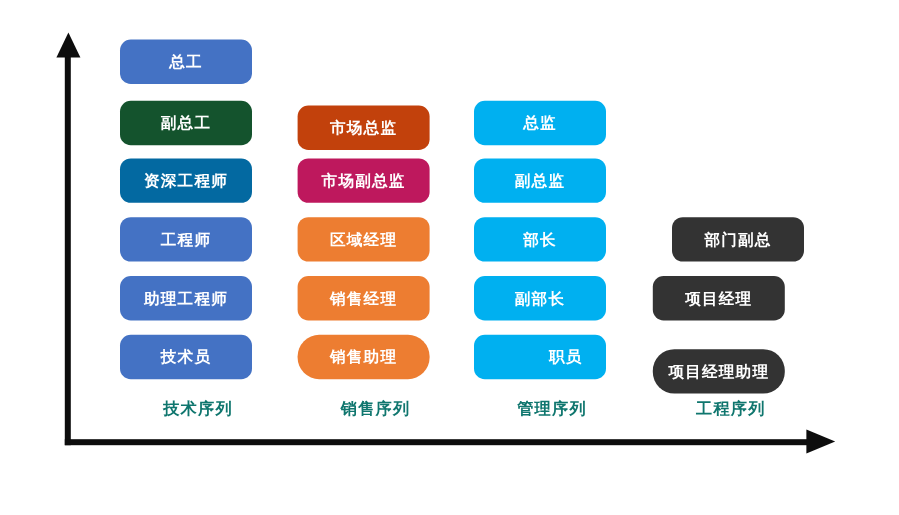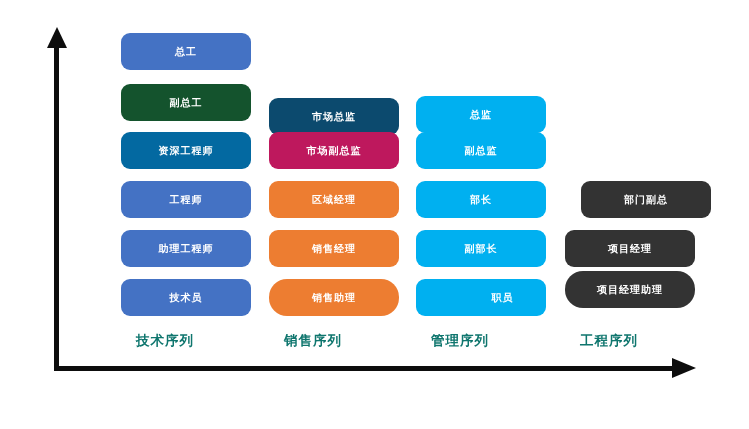--- a/index.html
+++ b/index.html
@@ -48,32 +48,31 @@
     top: 358px;
     width: 0;
     height: 0;
     border-top: 10px solid transparent;
     border-bottom: 10px solid transparent;
     border-left: 24px solid #0d0d0d;
   }
   
   .box {
     position: absolute;
-    width: 130px;
+    width: 110px;
     height: 37px;
     border-radius: 9px;
     color: #ffffff;
-    font-size: 10px;
+    font-size: 13px;
     font-weight: bold;
     display: flex;
     align-items: center;
     justify-content: center;
     letter-spacing: 1px;
     box-sizing: border-box;
-    margin-left: 21px;
   }
   .col-label {
     position: absolute;
     width: 130px;
     top: 332px;
     text-align: center;
     font-size: 13.5px;
     font-weight: bold;
     color: #0f766e;
     letter-spacing: 1px;
@@ -88,30 +87,30 @@
   <div class="axis-shaft-h"></div>
   <div class="axis-head-right"></div>
   <div id="columns-layer">
       <div class="box" style="left: 100px; top: 33px; background: rgb(68, 114, 196);">总工</div>
       <div class="box" style="left: 100px; top: 84px; background: #14532d;">副总工</div>
       <div class="box" style="left: 100px; top: 132px; background: #0369a1;">资深工程师</div>
       <div class="box" style="left: 100px; top: 181px; background: rgb(68, 114, 196);">工程师</div>
       <div class="box" style="left: 100px; top: 230px; background: rgb(68, 114, 196);">助理工程师</div>
       <div class="box" style="left: 100px; top: 279px; background: rgb(68, 114, 196);">技术员</div>
       <div class="col-label" style="left: 100px;">技术序列</div>
-      <div class="box" style="left: 248px; top: 98px; background: #0c4a6e;">市场总监</div>
+      <div class="box" style="left: 248px; top: 88px; background: #c2410c;">市场总监</div>
       <div class="box" style="left: 248px; top: 132px; background: #be185d;">市场副总监</div>
       <div class="box" style="left: 248px; top: 181px; background: rgb(237, 125, 49);">区域经理</div>
       <div class="box" style="left: 248px; top: 230px; background: rgb(237, 125, 49);">销售经理</div>
       <div class="box" style="left: 248px; top: 279px; background: rgb(237, 125, 49); border-radius: 18px;">销售助理</div>
       <div class="col-label" style="left: 248px; font-family: Liberation Serif, serif;">销售序列</div>
-      <div class="box" style="left: 395px; top: 96px; background: rgb(0, 176, 240);">总监</div>
+      <div class="box" style="left: 395px; top: 84px; background: rgb(0, 176, 240);">总监</div>
       <div class="box" style="left: 395px; top: 132px; background: rgb(0, 176, 240);">副总监</div>
       <div class="box" style="left: 395px; top: 181px; background: rgb(0, 176, 240);">部长</div>
       <div class="box" style="left: 395px; top: 230px; background: rgb(0, 176, 240);">副部长</div>
       <div class="box" style="left: 395px; top: 279px; background: rgb(0, 176, 240); padding-left: 43px;">职员</div>
       <div class="col-label" style="left: 395px;">管理序列</div>
       <div class="box" style="left: 560px; top: 181px; background: rgb(51, 51, 51);">部门副总</div>
       <div class="box" style="left: 544px; top: 230px; background: rgb(51, 51, 51);">项目经理</div>
-      <div class="box" style="left: 544px; top: 271px; background: rgb(51, 51, 51); border-radius: 18px;">项目经理助理</div>
+      <div class="box" style="left: 544px; top: 291px; background: rgb(51, 51, 51); border-radius: 18px;">项目经理助理</div>
       <div class="col-label" style="left: 544px;">工程序列</div>
     </div>
 </div>
 
 </body></html>

